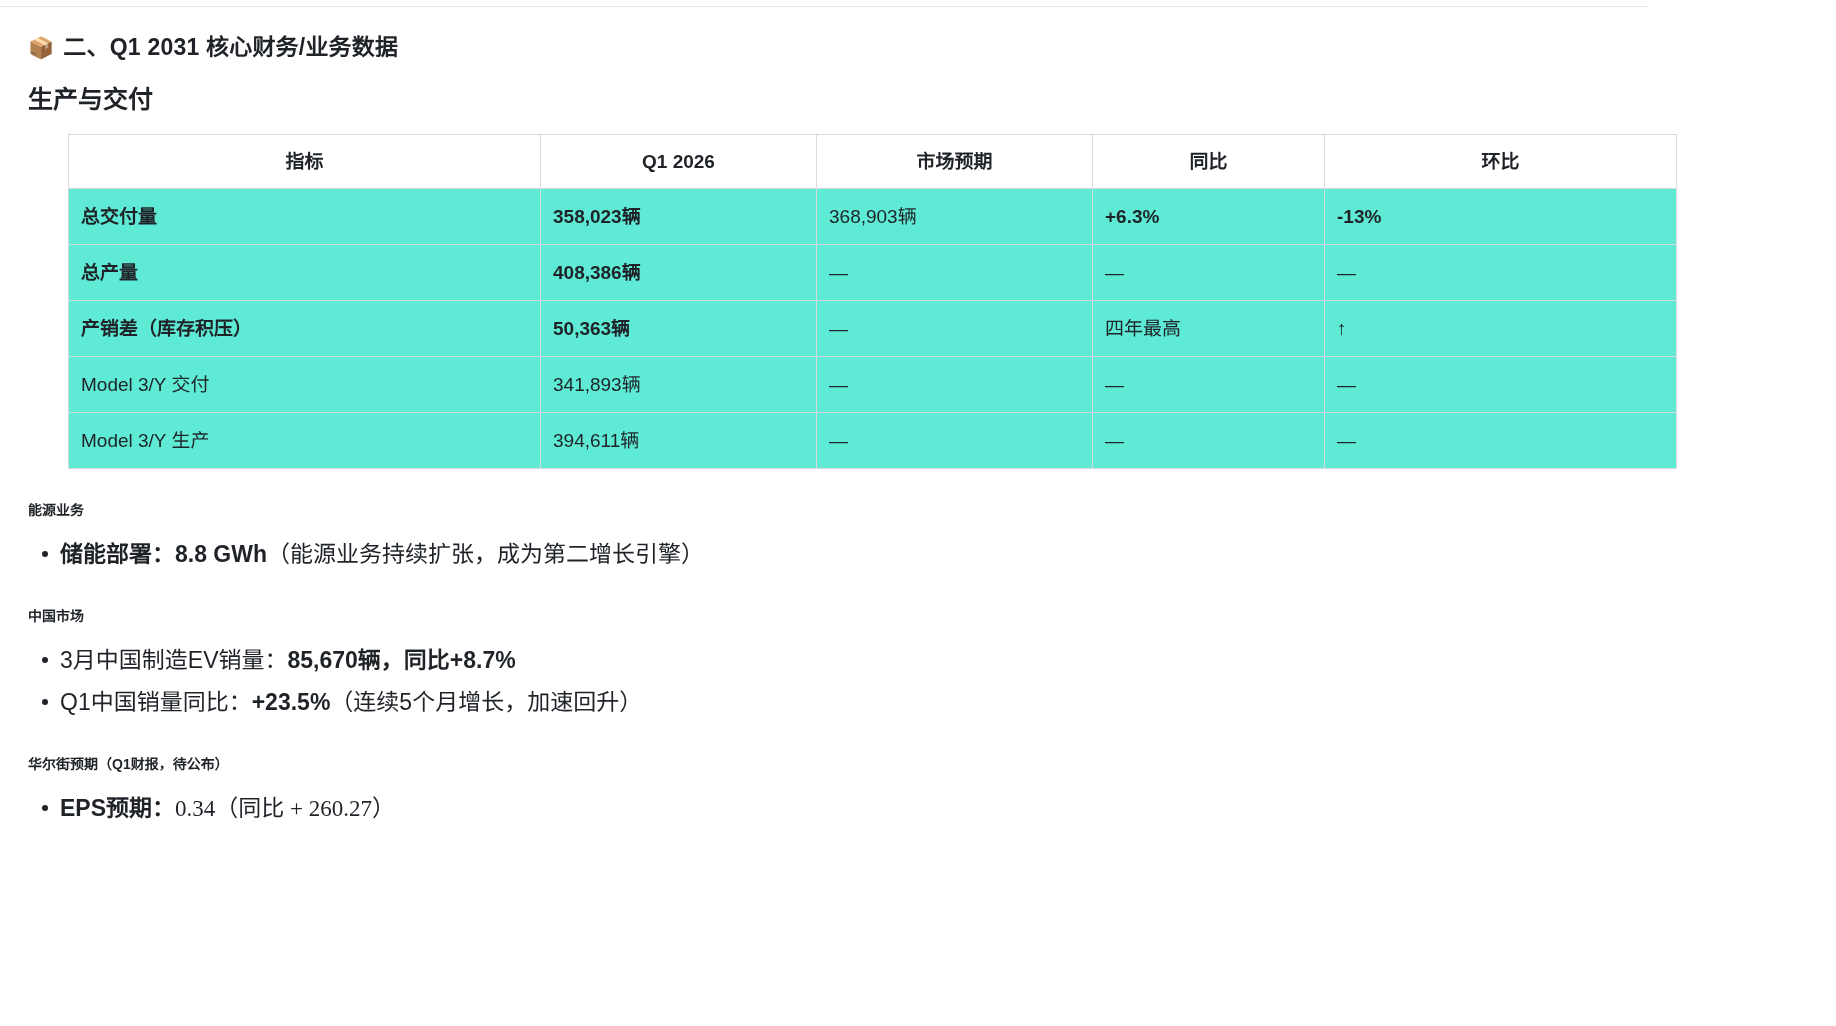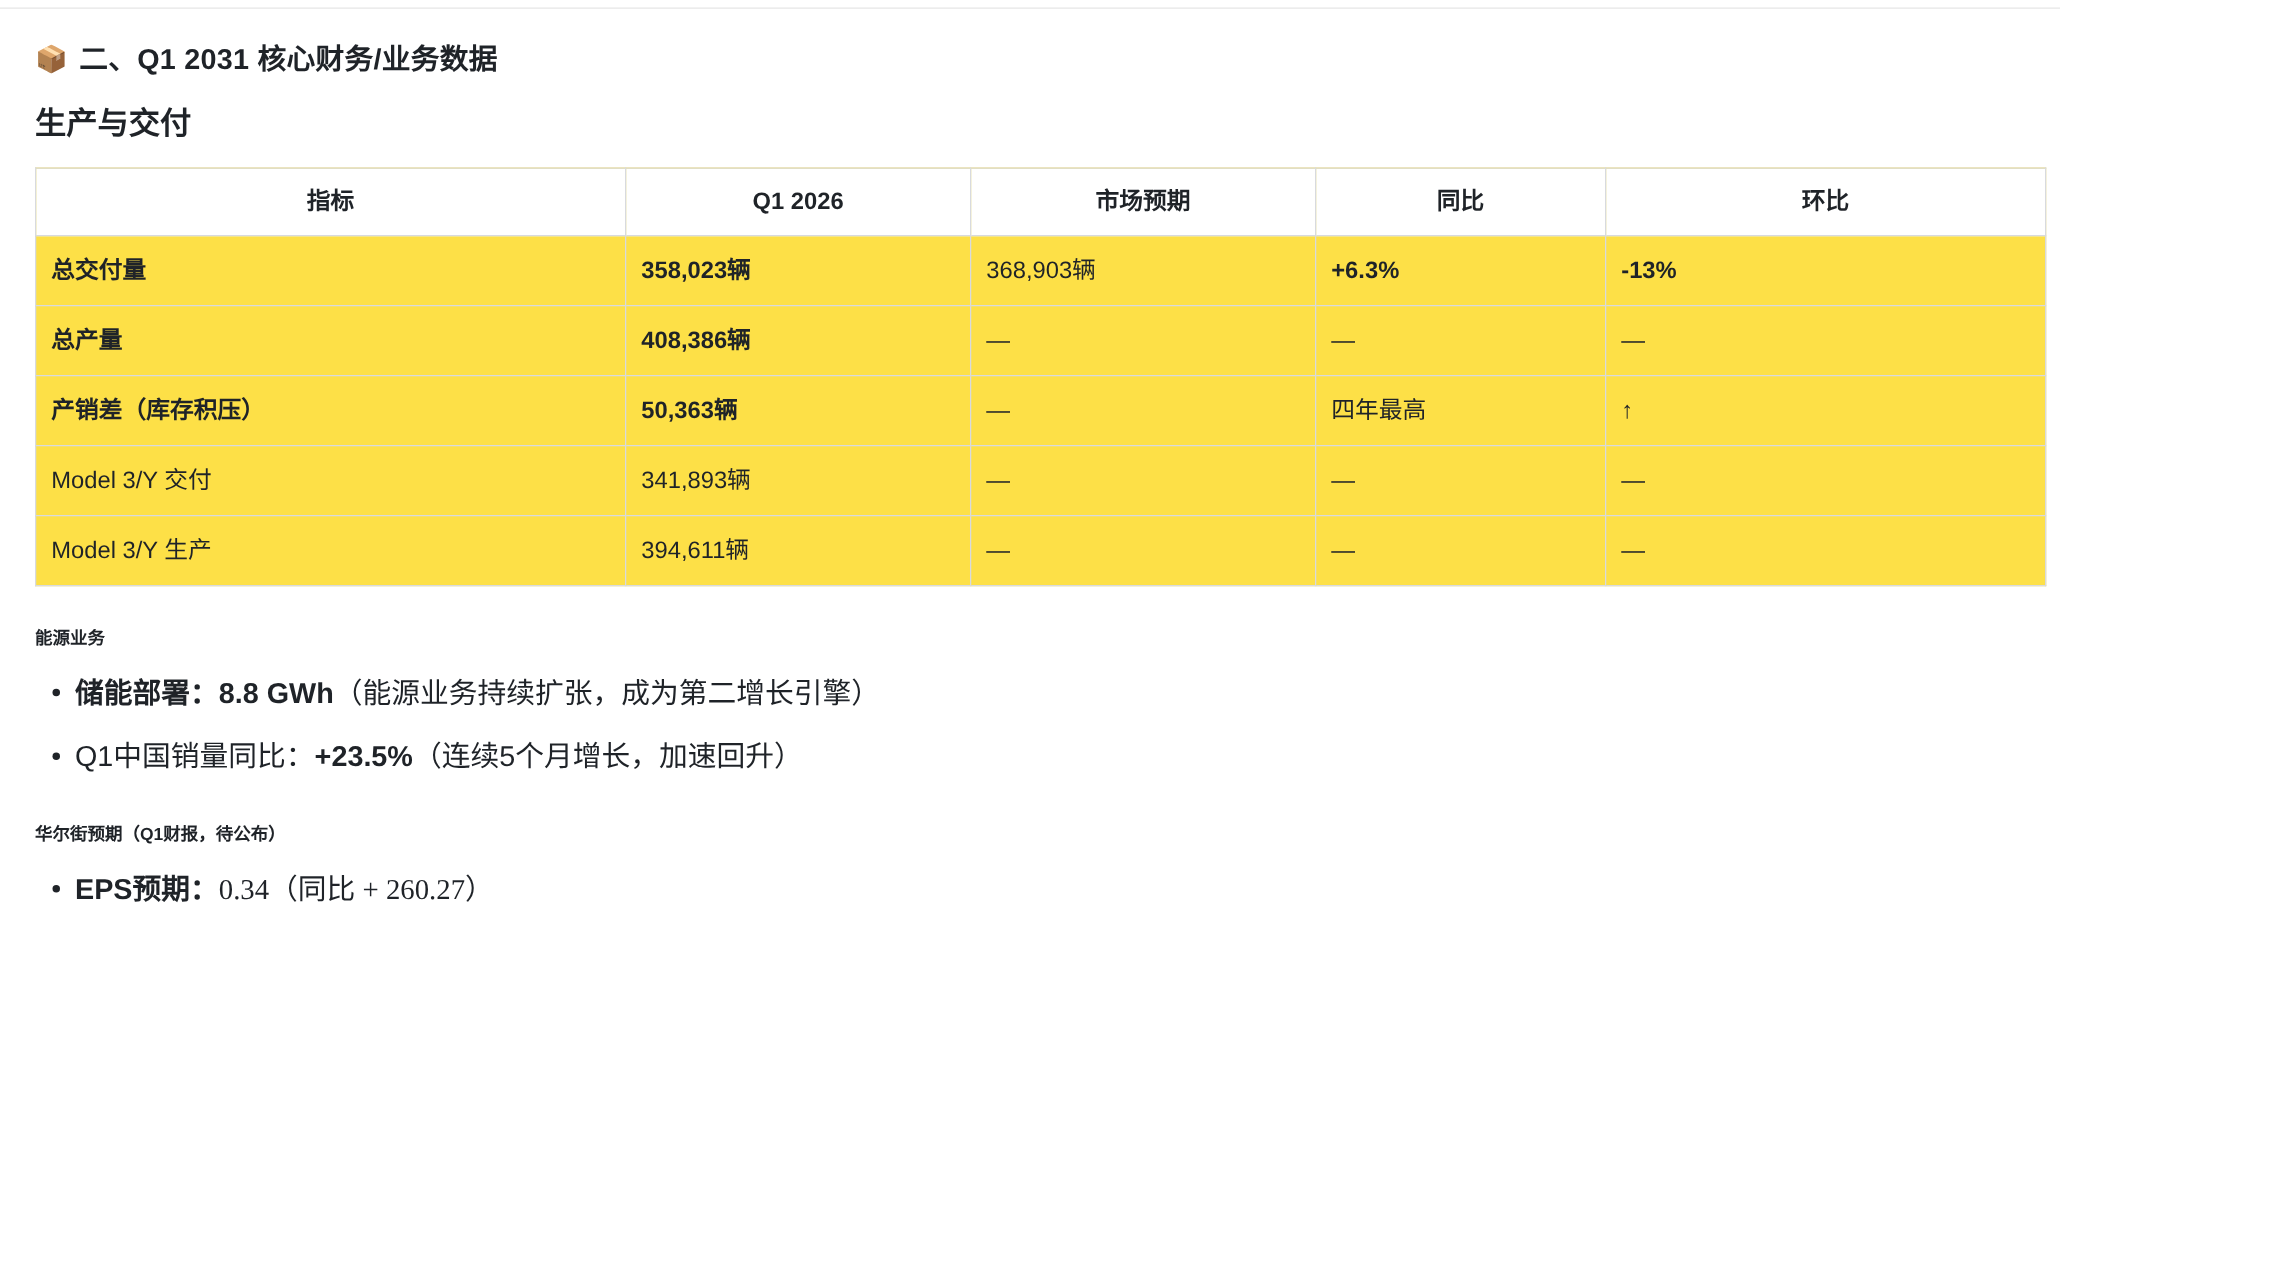--- a/index.html
+++ b/index.html
@@ -52,21 +52,22 @@
     font-size: 25px;
     font-weight: 700;
     margin: 21px 0 0 0;
     line-height: 28px;
   }
   table.metrics {
     border-collapse: collapse;
     margin-top: 21px;
     width: 1608px;
     table-layout: fixed;
-    background: #fde047;
+    background: #5eead4;
+    margin-left: 40px;
   }
   table.metrics th,
   table.metrics td {
     border: 1px solid #d8dade;
     padding: 11px 12px;
     font-size: 19px;
     line-height: 26px;
     vertical-align: middle;
     height: 56px;
   }
@@ -188,21 +189,25 @@
       </tbody>
     </table>
 
     <div class="mini-head">能源业务</div>
     <ul class="bullets">
       <li>
         <span class="b">储能部署：</span><span class="b">8.8 GWh</span><span>（能源业务持续扩张，成为第二增长引擎）</span>
       </li>
     </ul>
 
+    <div class="mini-head">中国市场</div>
     <ul class="bullets">
+      <li>
+        <span>3月中国制造EV销量：</span><span class="b">85,670辆，同比+8.7%</span><span></span>
+      </li>
       <li>
         <span>Q1中国销量同比：</span><span class="b">+23.5%</span><span>（连续5个月增长，加速回升）</span>
       </li>
     </ul>
 
     <div class="mini-head">华尔街预期（Q1财报，待公布）</div>
     <ul class="bullets">
       <li>
         <span class="b">EPS预期：</span><span class="serif-num">0.34</span><span class="serif-num">（同比 + 260.27）</span>
       </li>

